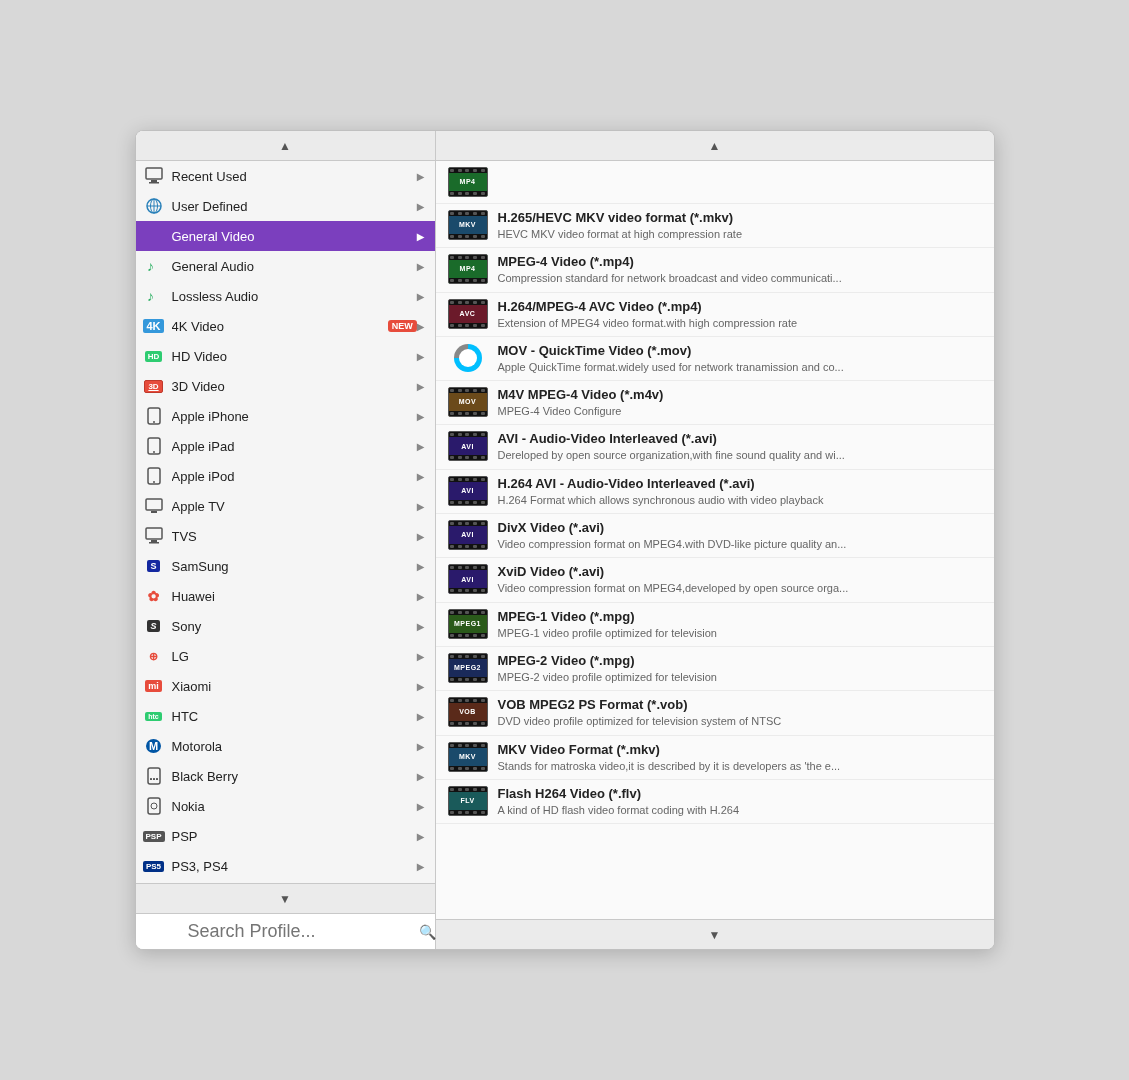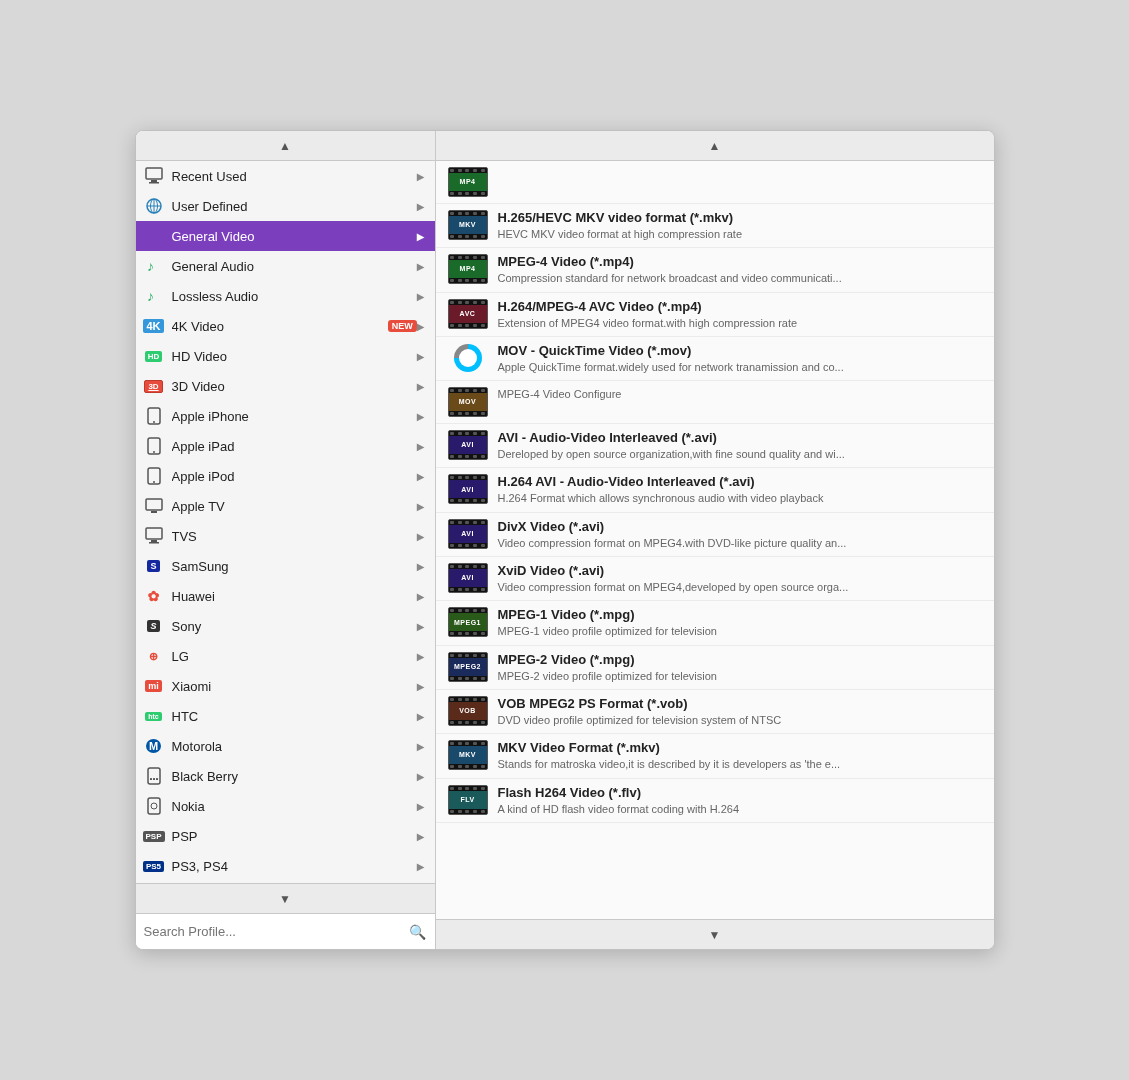--- a/index.html
+++ b/index.html
@@ -105,23 +105,24 @@
       border-top: 1px solid #c8c8c8;
       background: #fff;
       padding: 0 8px;
       height: 36px;
       flex-shrink: 0;
     }
     .search-bar input {
       flex: 1;
       border: none;
       outline: none;
-      font-size: 13px;
+      font-size: 18px;
       color: #b91c1c;
       background: transparent;
+      margin-left: 44px;
     }
     .search-bar .search-icon {
       color: #aaa;
       font-size: 14px;
     }
 
     
     .right-panel {
       flex: 1;
       display: flex;
@@ -578,20 +579,21 @@
     <div class="thumb-label">MOV</div>
     <div class="film-strip-bottom">
               <div class="film-hole"></div>
               <div class="film-hole"></div>
               <div class="film-hole"></div>
               <div class="film-hole"></div>
               <div class="film-hole"></div>
             </div>
   </div>
     <div class="format-info">
+      <div class="format-title">M4V MPEG-4 Video (*.m4v)</div>
       <div class="format-desc">MPEG-4 Video Configure</div>
     </div>
   </div>
         <div class="format-item">
           <div class="format-thumb" style="background:#2a1a6b;">
     <div class="film-strip-top">
               <div class="film-hole"></div>
               <div class="film-hole"></div>
               <div class="film-hole"></div>
               <div class="film-hole"></div>

